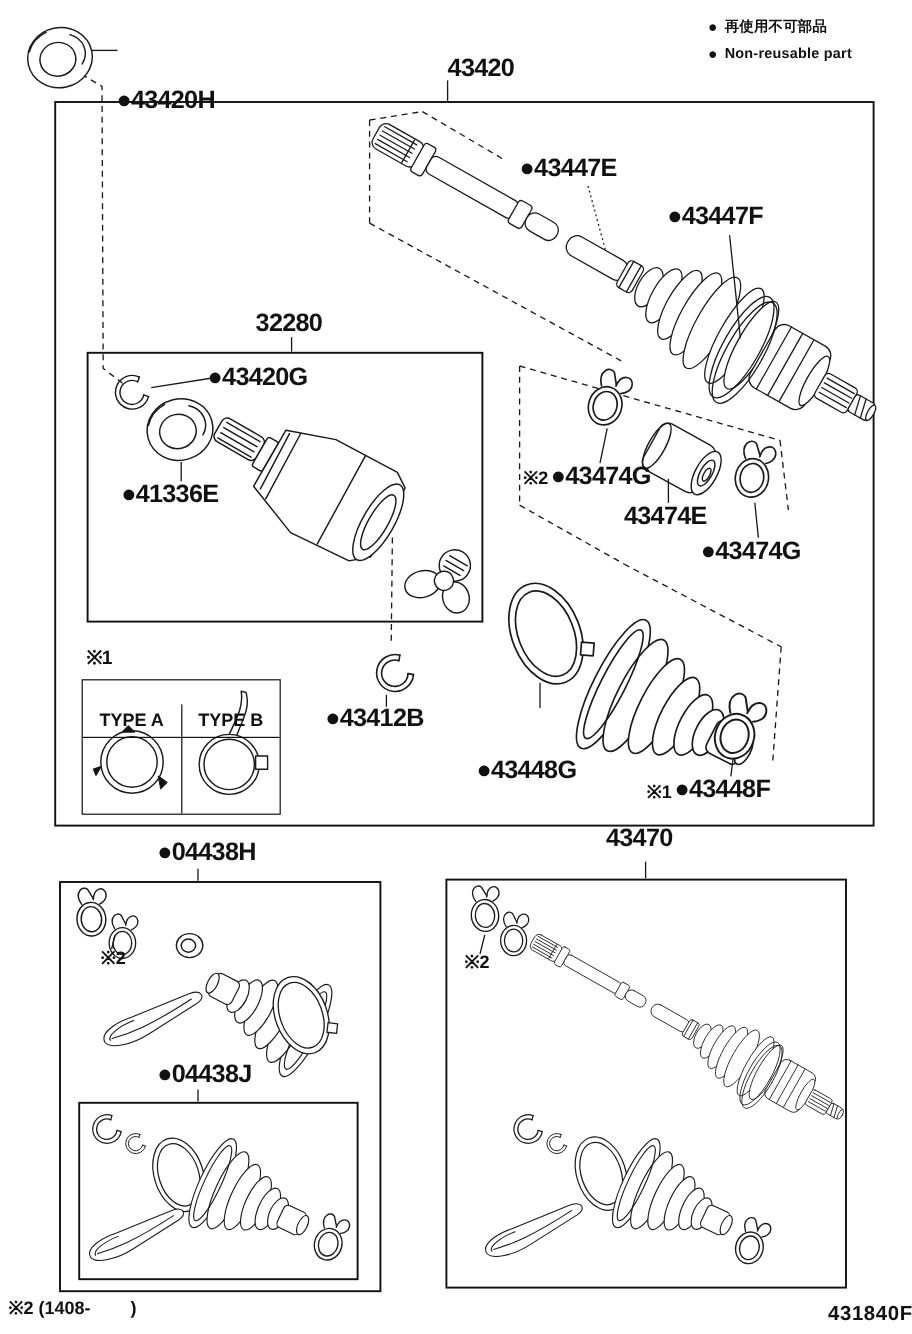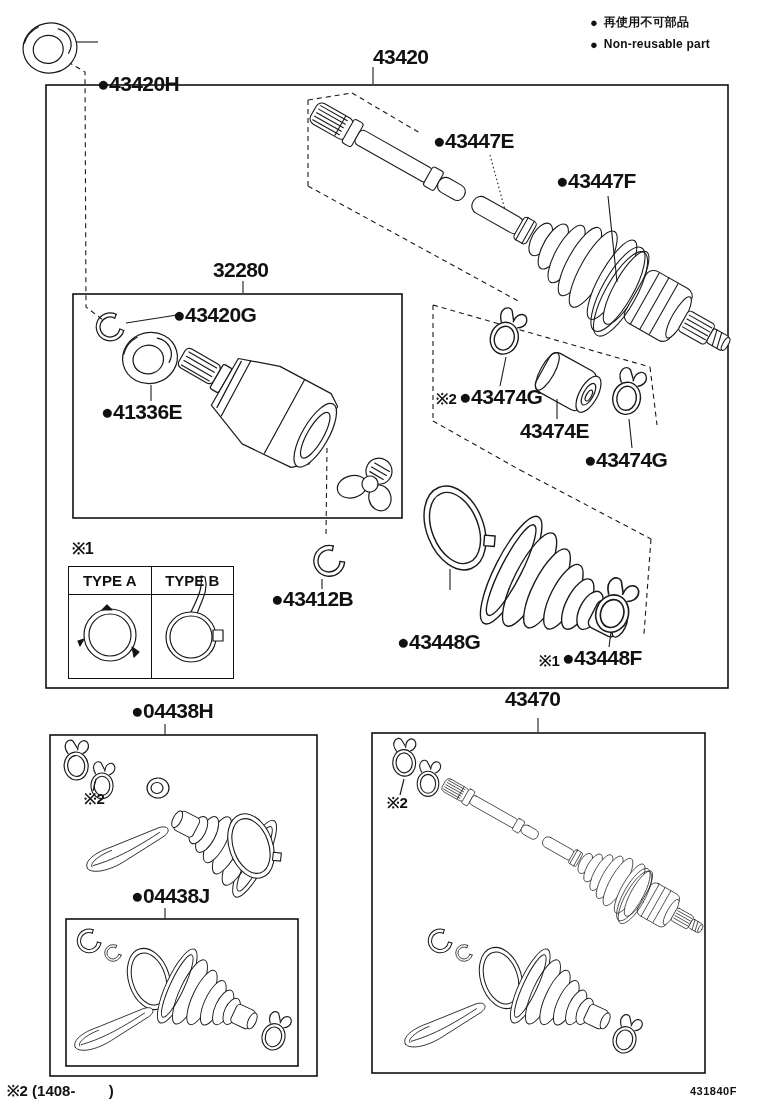--- a/index.html
+++ b/index.html
@@ -9,28 +9,28 @@
   svg .ln{stroke:#1a1a1a;stroke-width:1.2;fill:none;stroke-linecap:round;stroke-linejoin:round;}
   svg .w{fill:#ffffff;}
   svg .bx{stroke:#111;stroke-width:1.6;fill:none;}
   svg .dash{stroke:#1a1a1a;stroke-width:1.1;fill:none;stroke-dasharray:5 4;}
   svg .dot{stroke:#1a1a1a;stroke-width:1.1;fill:none;stroke-dasharray:1.5 2.6;}
   svg .ld{stroke:#1a1a1a;stroke-width:1.1;fill:none;}
   .lbl{position:absolute;z-index:3;font-weight:bold;font-size:21px;letter-spacing:-0.6px;
        white-space:pre;line-height:1;}
   .lbl.mid{font-size:16px;}
   .lbl.small{font-size:15px;letter-spacing:0;}
-  .lbl.code{font-size:11px;letter-spacing:0.5px;}
+  .lbl.code{font-size:17px;letter-spacing:0.5px;}
   .legend{position:absolute;left:590px;top:11px;z-index:3;}
   .legend .row{display:flex;align-items:center;height:22px;}
   .legend .dotc{font-size:13px;margin-right:6px;}
   .legend .txt{font-size:12px;font-weight:bold;letter-spacing:0.2px;}
   .type-table{position:absolute;left:68px;top:566px;width:166px;height:113px;z-index:2;
               border:1.6px solid #111;display:flex;flex-direction:column;box-sizing:border-box;}
-  .tt-head{height:27px;display:flex;border-bottom:1.6px solid #111;}
+  .tt-head{height:27px;display:flex;border-bottom:1.6px solid #111;margin-top:20px;}
   .tt-body{flex:1;display:flex;}
   .tt-cell{flex:1;display:flex;align-items:center;justify-content:center;
            font-size:15px;font-weight:bold;letter-spacing:0;}
   .tt-cell + .tt-cell{border-left:1.6px solid #111;}
 </style>
 </head>
 <body>
 
 <div class="page">
 

